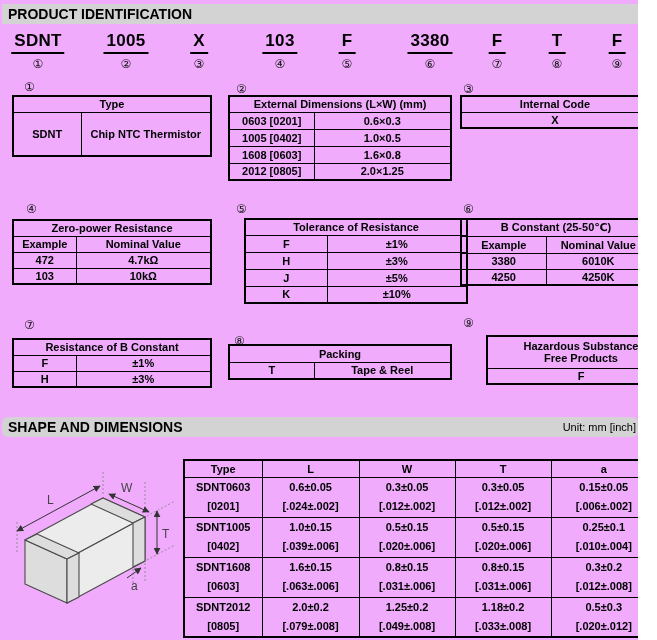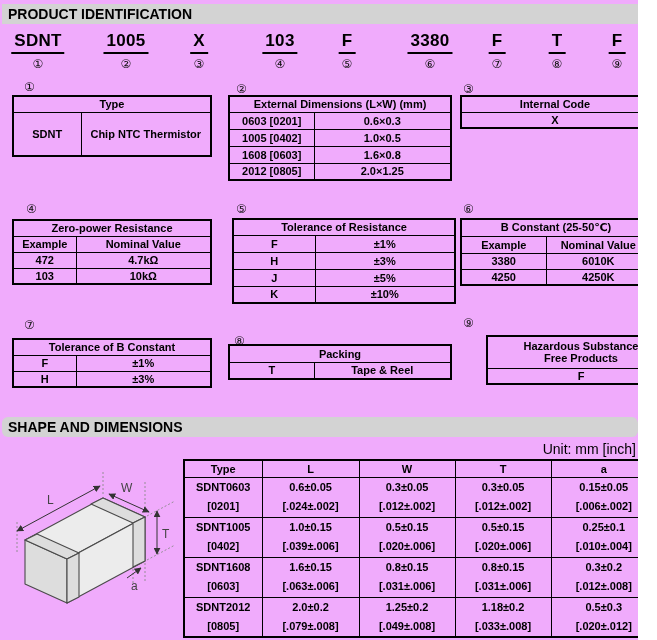--- a/index.html
+++ b/index.html
@@ -20,21 +20,21 @@
     border-bottom:2px solid #000; padding:0 3px 1px 3px; letter-spacing:.3px;
   }
   .pn-mark { display:block; font-size:12px; margin-top:3px; color:#111; }
   .mark { position:absolute; font-size:12px; color:#111; }
   table.spec {
     position:absolute; border-collapse:collapse; table-layout:fixed;
     font-size:11px; font-weight:bold; text-align:center; border:2px solid #000;
   }
   table.spec th, table.spec td { border:1px solid #000; padding:0; font-weight:bold; }
   .r16 { height:16px; } .r17 { height:17px; } .r44 { height:44px; } .r32 { height:32px; }
-  .unit-note { position:absolute; top:441px; right:2px; font-size:14px;padding-left:22px; }
+  .unit-note { position:absolute; top:421px; right:2px; font-size:11px;padding-left:22px; }
   table.dims {
     position:absolute; left:183px; top:459px; width:473px;
     border-collapse:collapse; table-layout:fixed; font-size:11px; font-weight:bold;
     text-align:center; border:2px solid #000;
   }
   table.dims th, table.dims td { border:1px solid #000; padding:0; font-weight:bold; }
   table.dims thead tr { height:17px; }
   table.dims tbody tr { height:40px;margin-top:28px; }
   table.dims td div { line-height:19px; }
   .chip-svg { position:absolute; left:5px; top:462px; }
@@ -165,21 +165,21 @@
       <td>472</td>
       <td>4.7kΩ</td>
     </tr>
     <tr class="r16">
       <td>103</td>
       <td>10kΩ</td>
     </tr>
   </tbody>
     </table>
 
-  <table class="spec" style="left:232px;top:218px;width:222px">
+  <table class="spec" style="left:244px;top:218px;width:222px">
     <colgroup>
         <col style="width:82px">
         <col style="width:140px">
       </colgroup>
     <tbody>
         <tr class="r16">
           <th colspan="2">Tolerance of Resistance</th>
         </tr>
     <tr class="r17">
       <td>F</td>
@@ -228,21 +228,21 @@
   <span class="mark" style="left:234px;top:334px">⑧</span>
   <span class="mark" style="left:463px;top:316px">⑨</span>
 
   <table class="spec" style="left:12px;top:338px;width:198px">
     <colgroup>
         <col style="width:63px">
         <col style="width:135px">
       </colgroup>
     <tbody>
         <tr class="r16">
-          <th colspan="2">Tolerance of B Constant</th>
+          <th colspan="2">Resistance of B Constant</th>
         </tr>
     <tr class="r16">
       <td>F</td>
       <td>±1%</td>
     </tr>
     <tr class="r16">
       <td>H</td>
       <td>±3%</td>
     </tr>
   </tbody>

